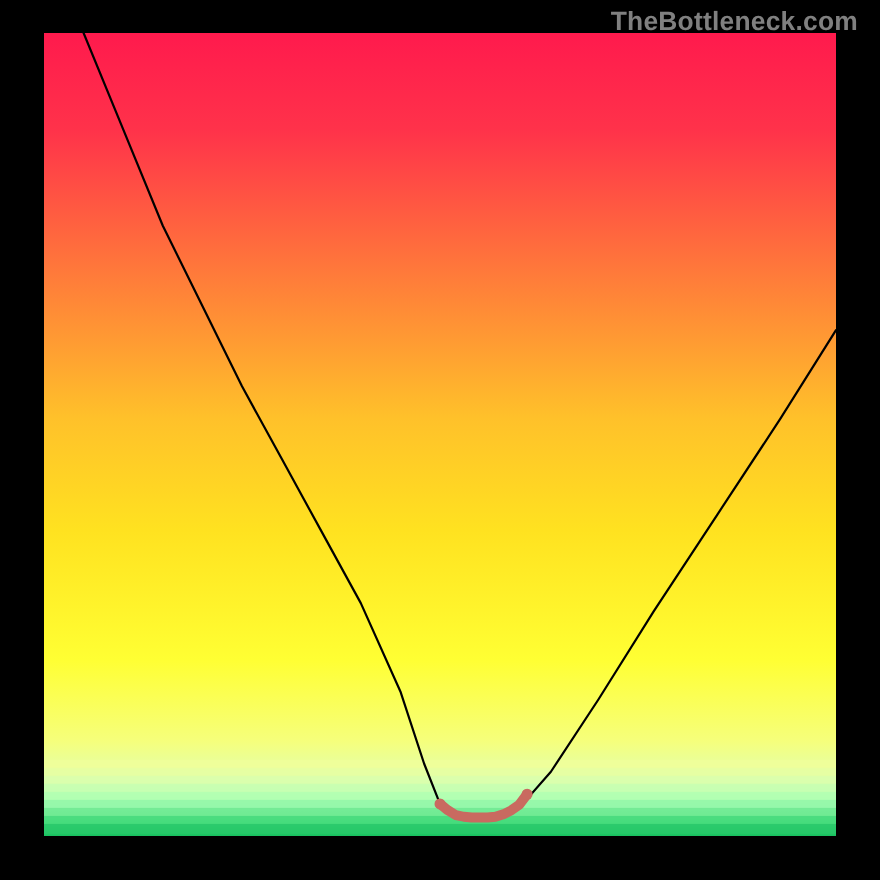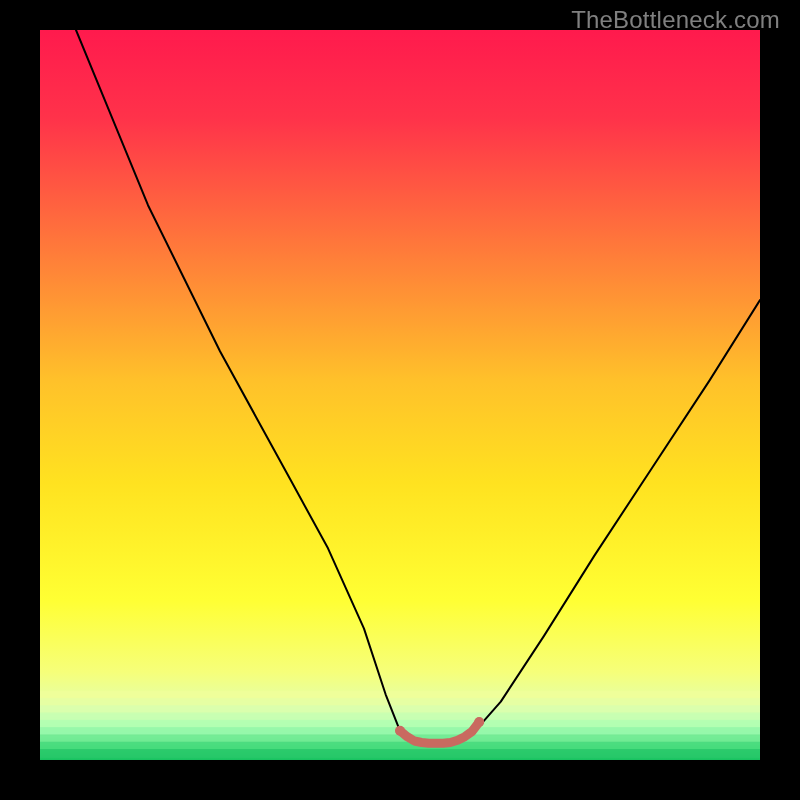--- a/index.html
+++ b/index.html
@@ -23,21 +23,21 @@
     top: 30px;
     width: 720px;
     height: 730px;
   }
   .watermark {
     position: absolute;
     top: 6px;
     right: 20px;
     color: #808080;
     font-size: 24px;
-    font-weight: 400;
+    font-weight: 700;
     letter-spacing: 0.2px;
   }
   svg {
     display: block;
   }
 </style>
 </head>
 <body>
 
 <div class="frame">

